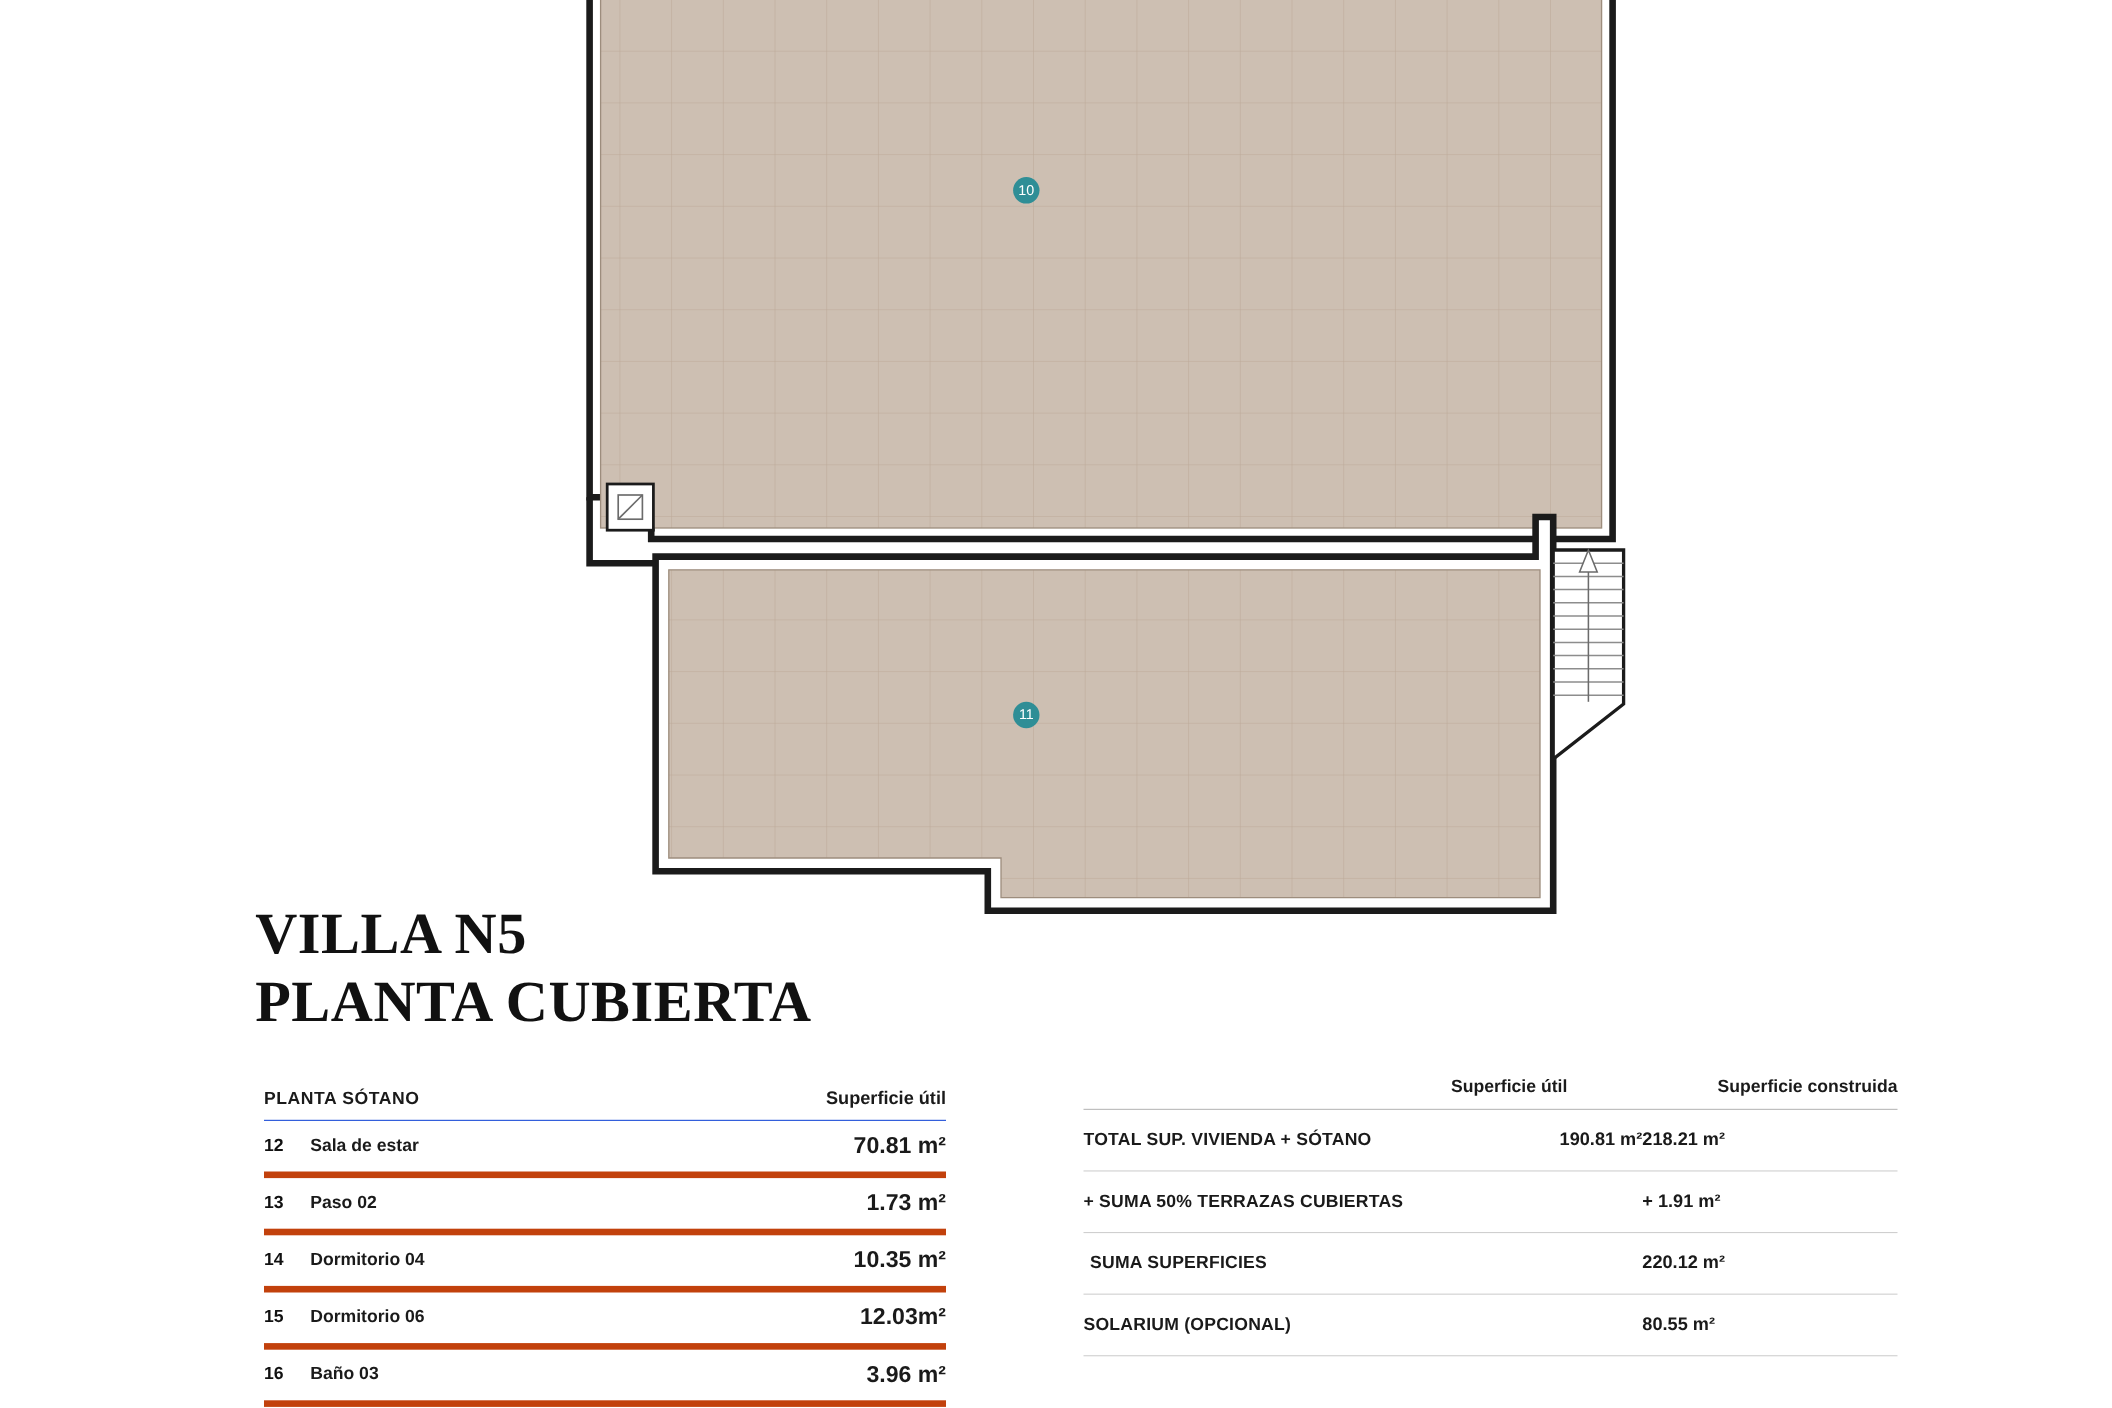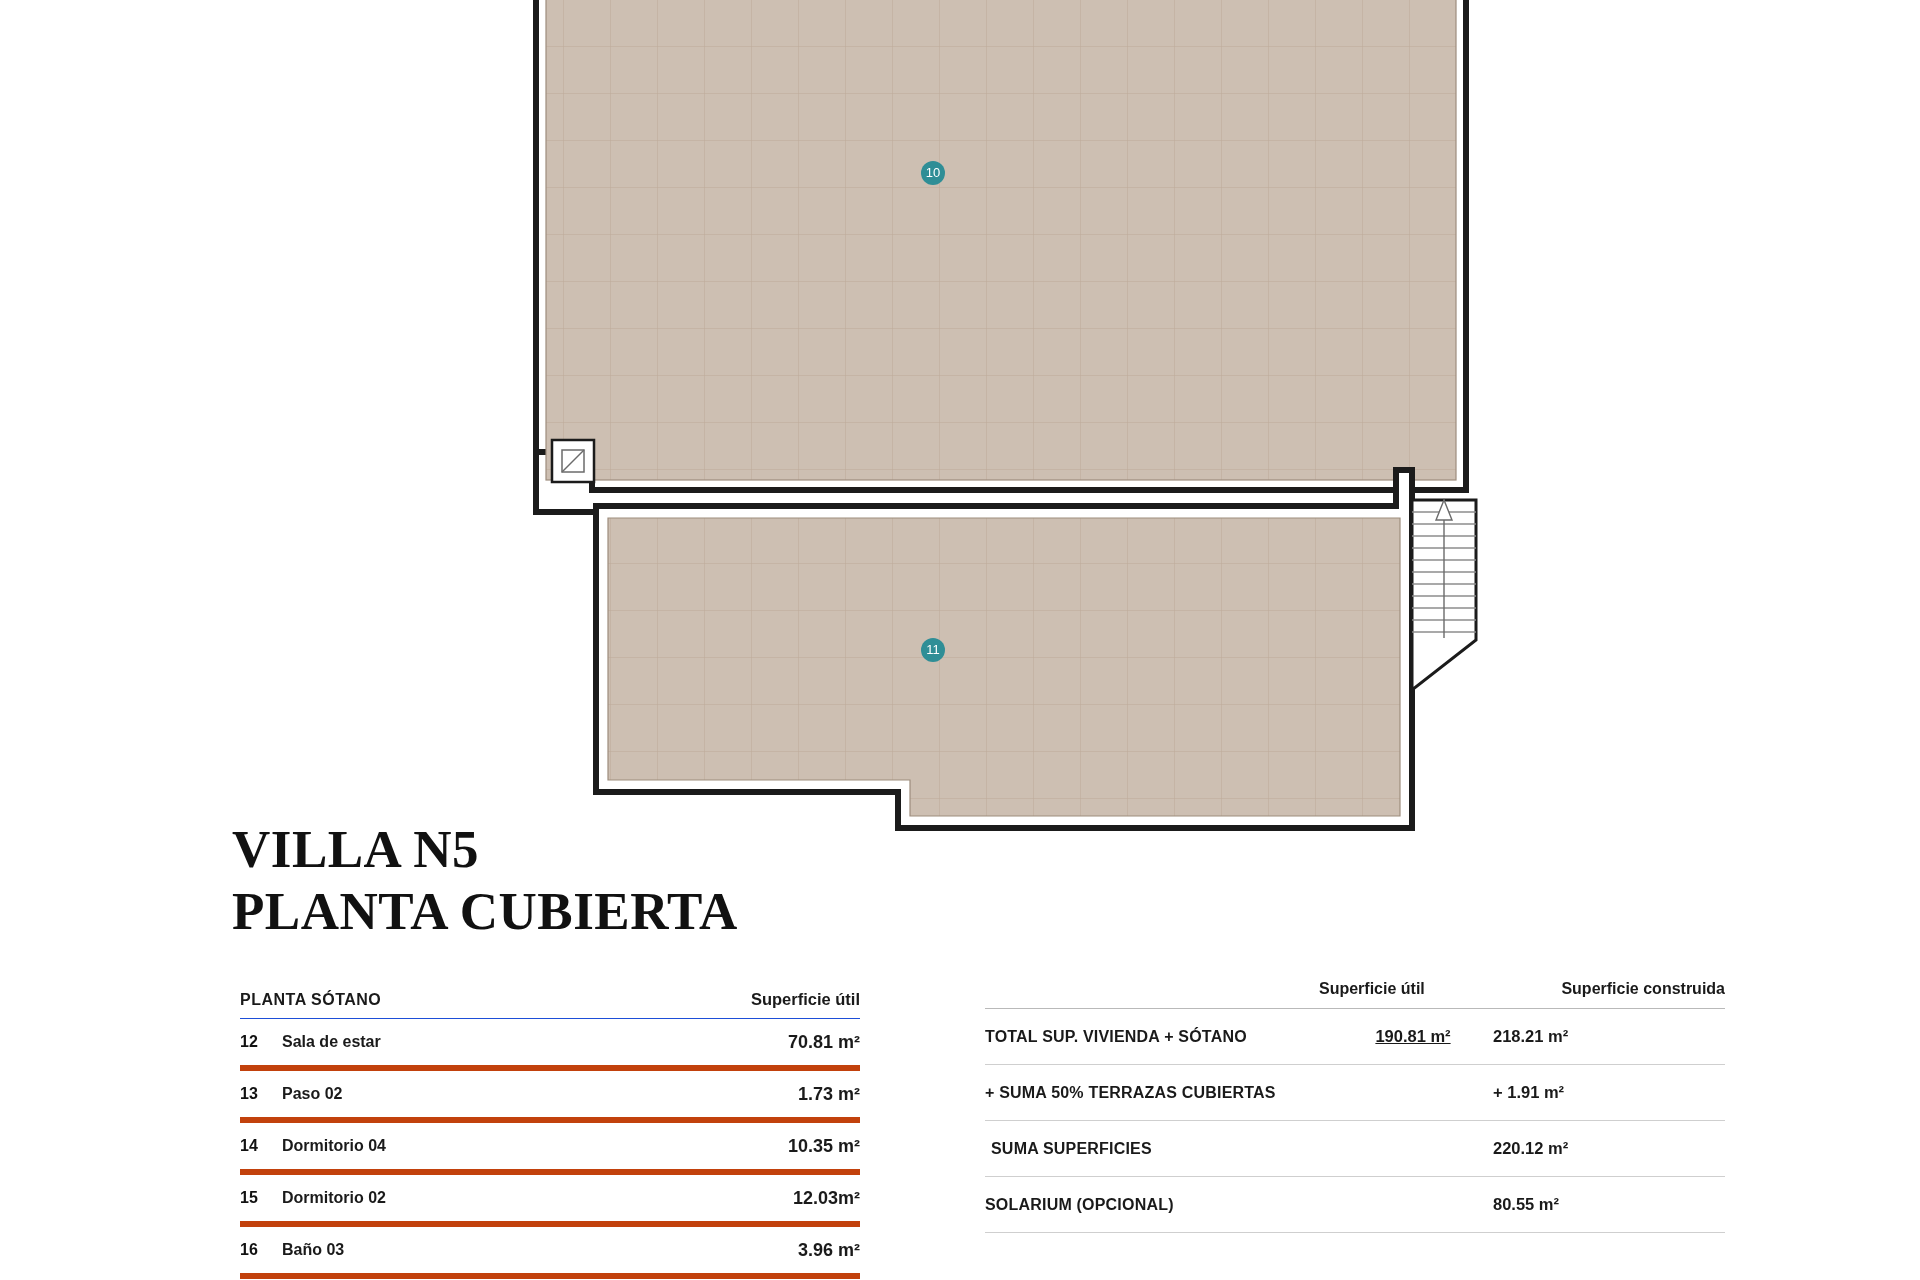--- a/index.html
+++ b/index.html
@@ -94,21 +94,21 @@
     width: 42px;
     font-size: 16px;
     color: #111;
   }
   #left-table .row .nm {
     flex: 1;
     font-size: 16px;
   }
   #left-table .row .area {
     text-align: right;
-    font-size: 18px;
+    font-size: 21px;
     white-space: nowrap;
   }
 
   #right-table {
     position: absolute;
     left: 985px;
     top: 980px;
     width: 740px;
     font-size: 16px;
   }
@@ -130,22 +130,21 @@
     font-weight: bold;
   }
   #right-table .rrow .lbl {
     flex: 1;
     font-size: 16px;
     letter-spacing: 0.2px;
   }
   #right-table .rrow .v1 {
     width: 160px;
     font-size: 16.5px;
-    text-align: center;
-    text-decoration: underline;
+    text-align: right;
   }
   #right-table .rrow .v2 {
     width: 232px;
     font-size: 16.5px;
     text-align: left;
   }
   #right-table .rrow.indent .lbl { padding-left: 6px; }
 </style>
 </head>
 <body>
@@ -227,21 +226,21 @@
     <div class="nm">Paso 02</div>
     <div class="area">1.73 m²</div>
   </div>
   <div class="row">
     <div class="num">14</div>
     <div class="nm">Dormitorio 04</div>
     <div class="area">10.35 m²</div>
   </div>
   <div class="row">
     <div class="num">15</div>
-    <div class="nm">Dormitorio 02</div>
+    <div class="nm">Dormitorio 06</div>
     <div class="area">12.03m²</div>
   </div>
   <div class="row">
     <div class="num">16</div>
     <div class="nm">Baño 03</div>
     <div class="area">3.96 m²</div>
   </div>
 </div>
 
 <div id="right-table">

